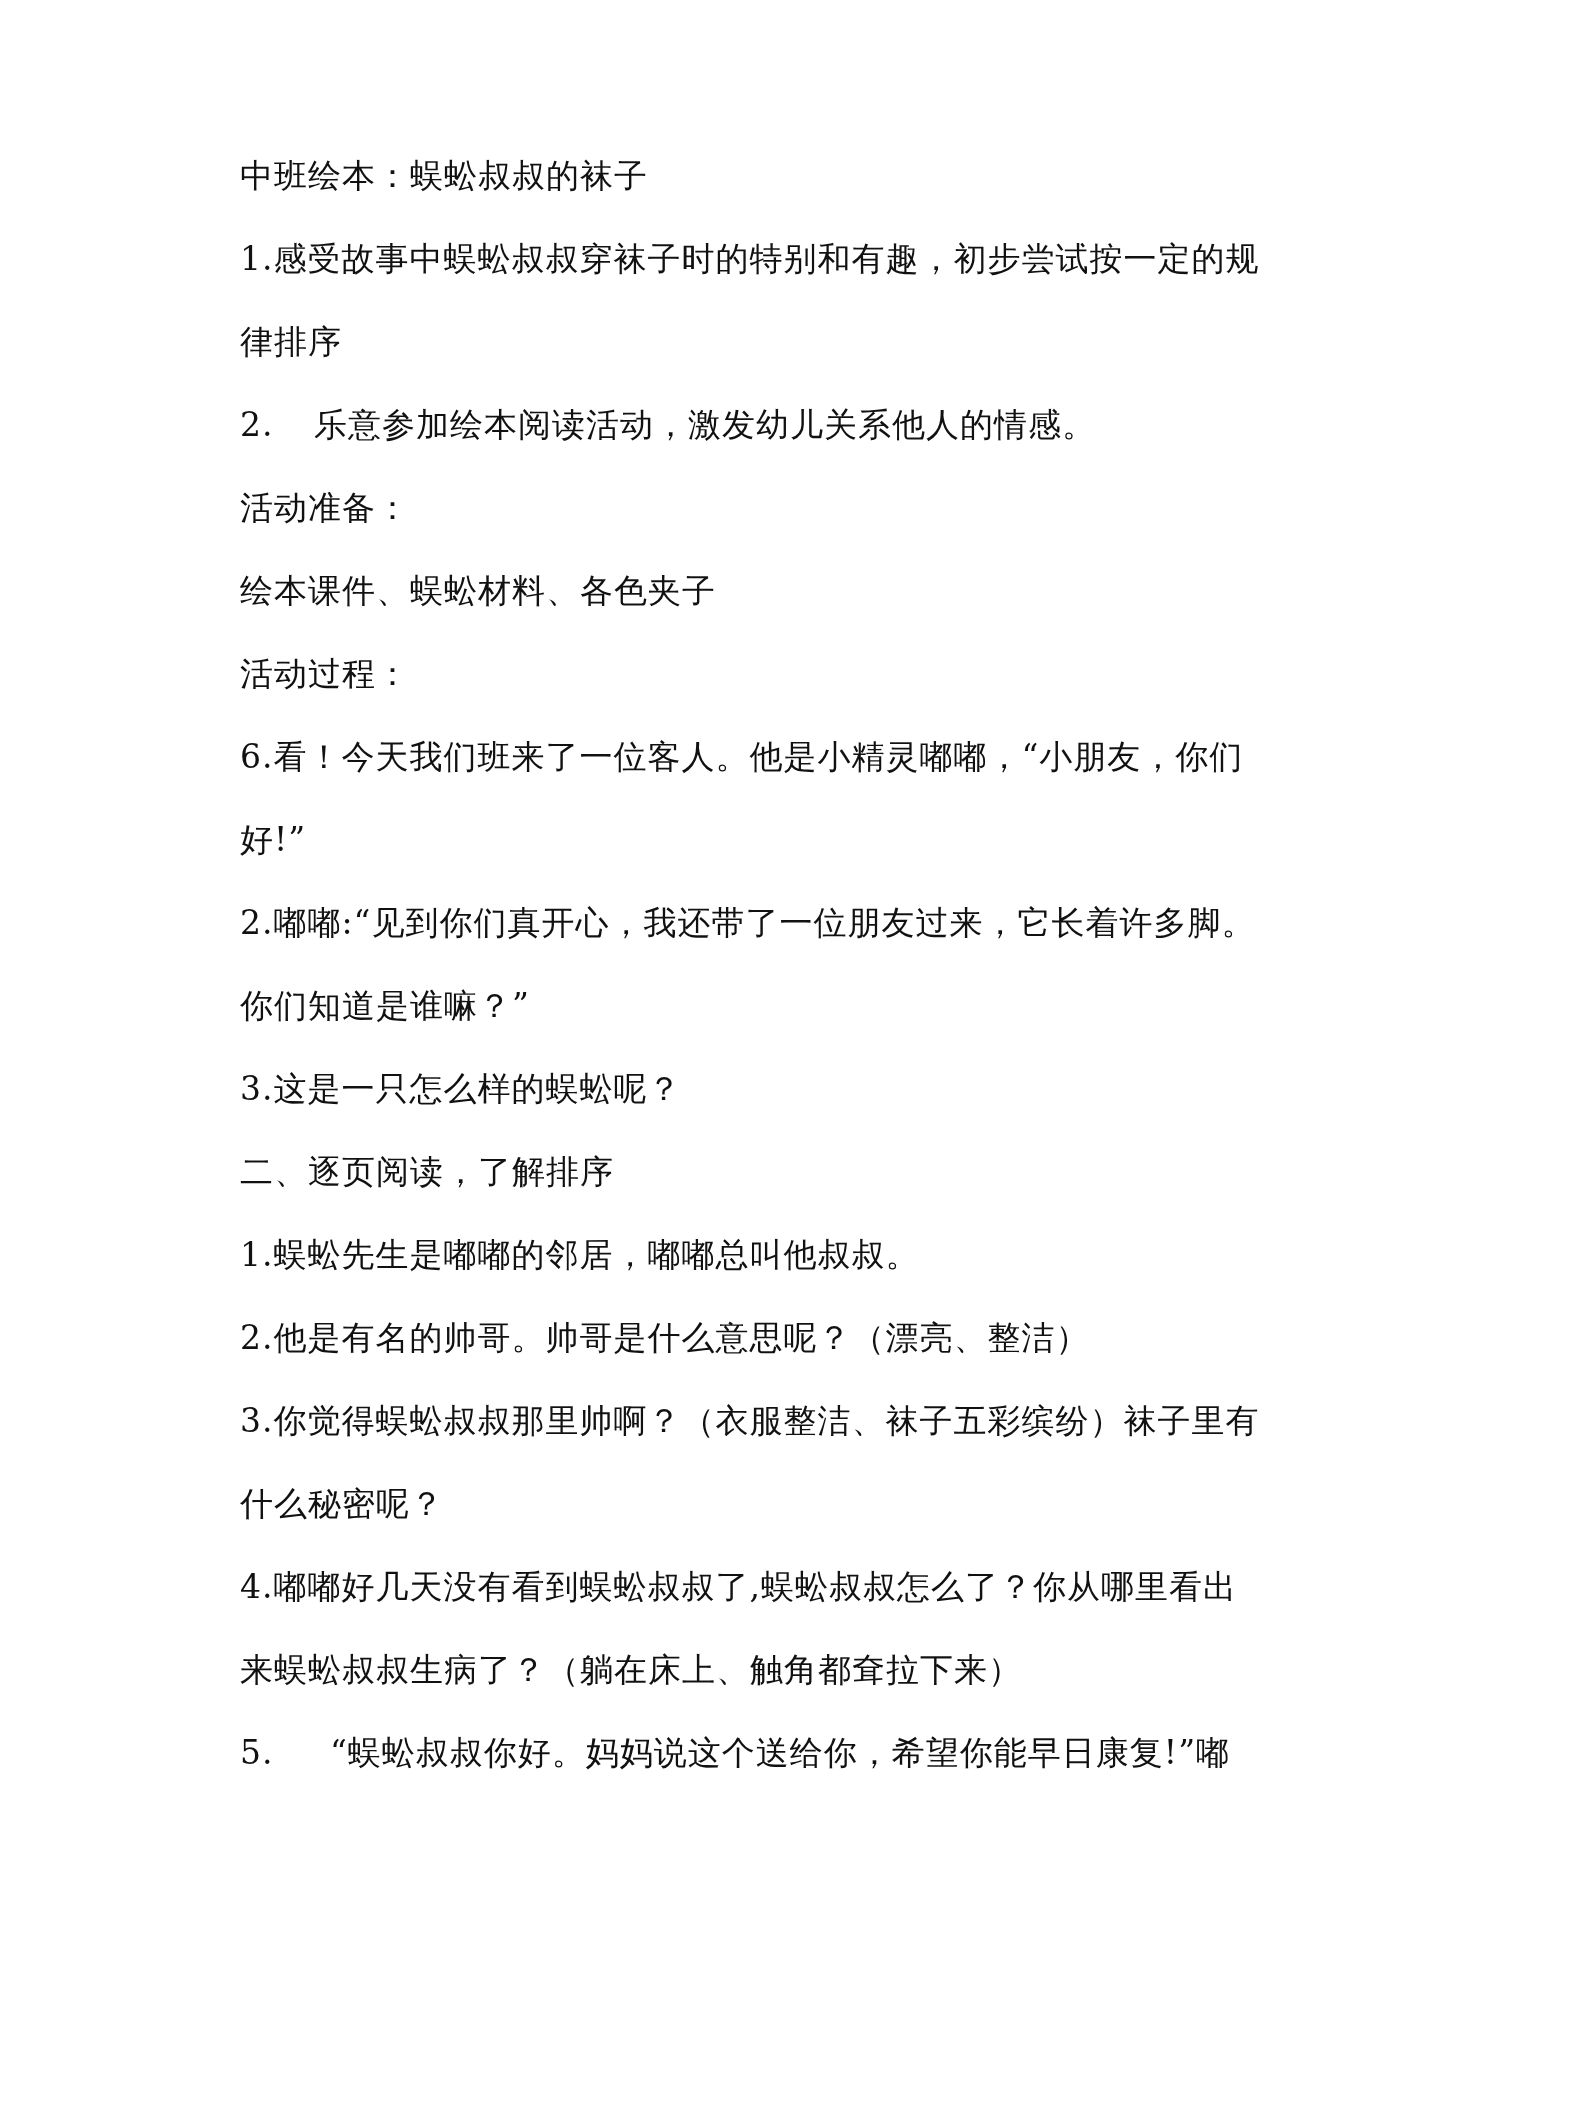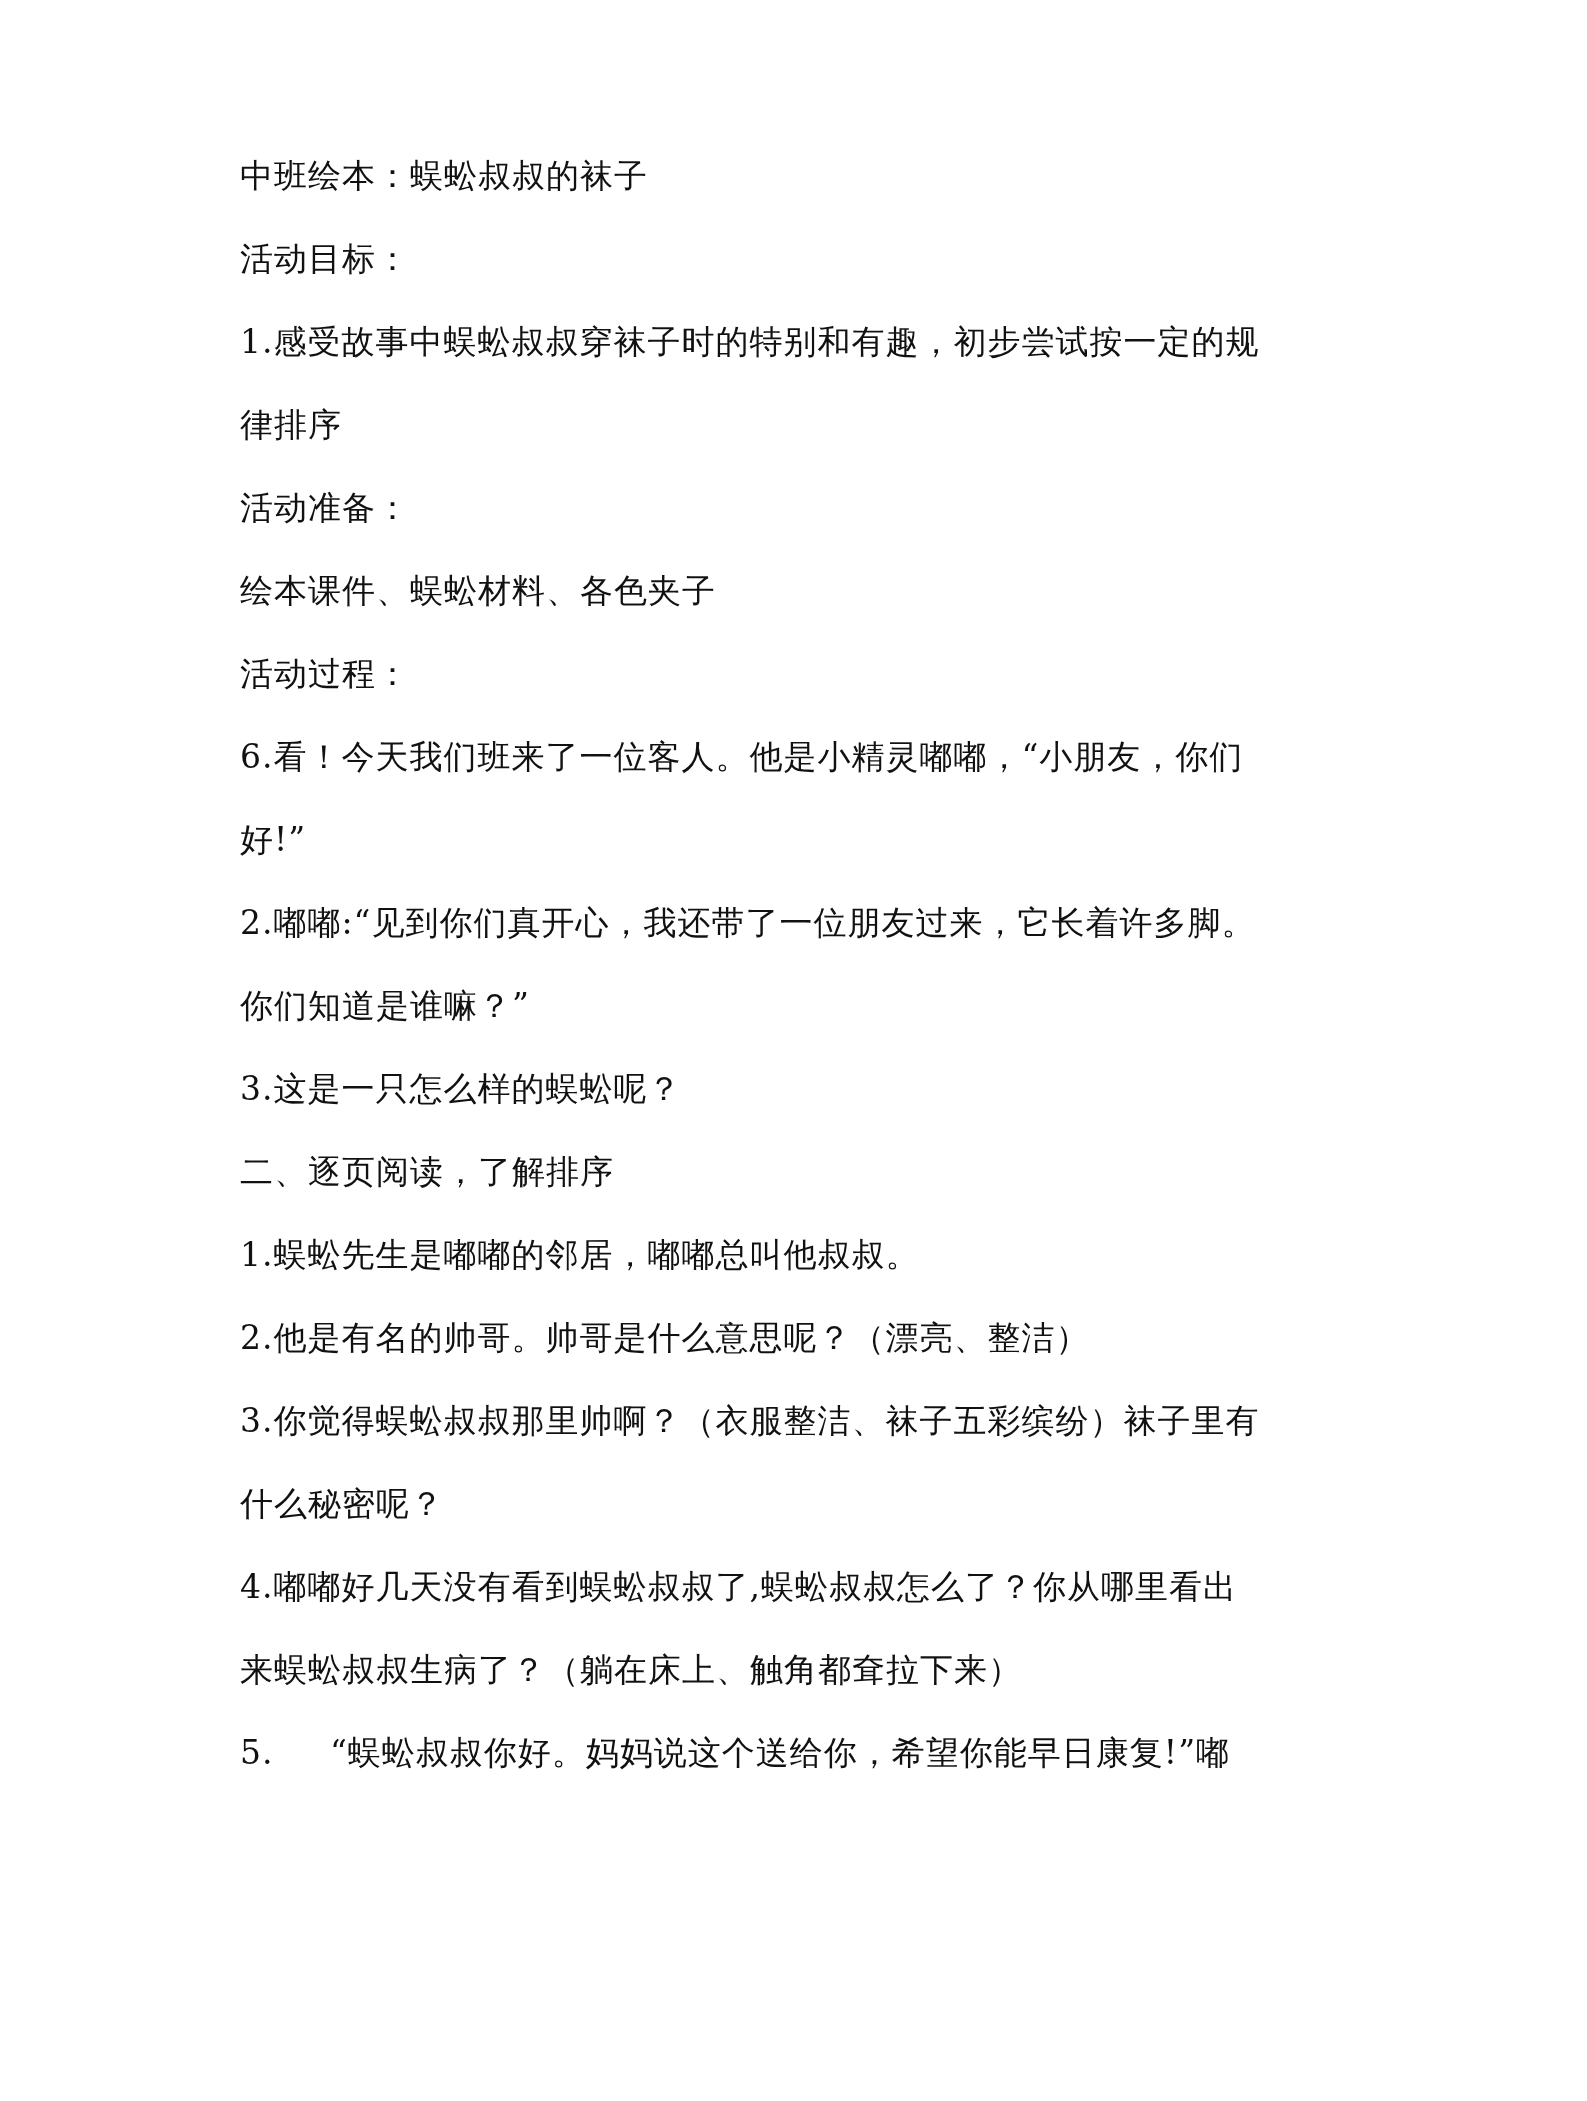--- a/index.html
+++ b/index.html
@@ -19,23 +19,25 @@
   .num { display: inline-block; }
   .num.wide { width: 74px; }
   .num.wide5 { width: 90px; }
 </style>
 </head>
 <body>
 
 <div class="page">
   <div class="content">
     <div class="line">中班绘本：蜈蚣叔叔的袜子</div>
-    <div class="line">活动目标：</div>
     <div class="line">1.感受故事中蜈蚣叔叔穿袜子时的特别和有趣，初步尝试按一定的规</div>
     <div class="line">律排序</div>
+    <div class="line">
+      <span class="num wide">2.</span><span>乐意参加绘本阅读活动，激发幼儿关系他人的情感。</span>
+    </div>
     <div class="line">活动准备：</div>
     <div class="line">绘本课件、蜈蚣材料、各色夹子</div>
     <div class="line">活动过程：</div>
     <div class="line">6.看！今天我们班来了一位客人。他是小精灵嘟嘟，“小朋友，你们</div>
     <div class="line">好!”</div>
     <div class="line">2.嘟嘟:“见到你们真开心，我还带了一位朋友过来，它长着许多脚。</div>
     <div class="line">你们知道是谁嘛？”</div>
     <div class="line">3.这是一只怎么样的蜈蚣呢？</div>
     <div class="line">二、逐页阅读，了解排序</div>
     <div class="line">1.蜈蚣先生是嘟嘟的邻居，嘟嘟总叫他叔叔。</div>

